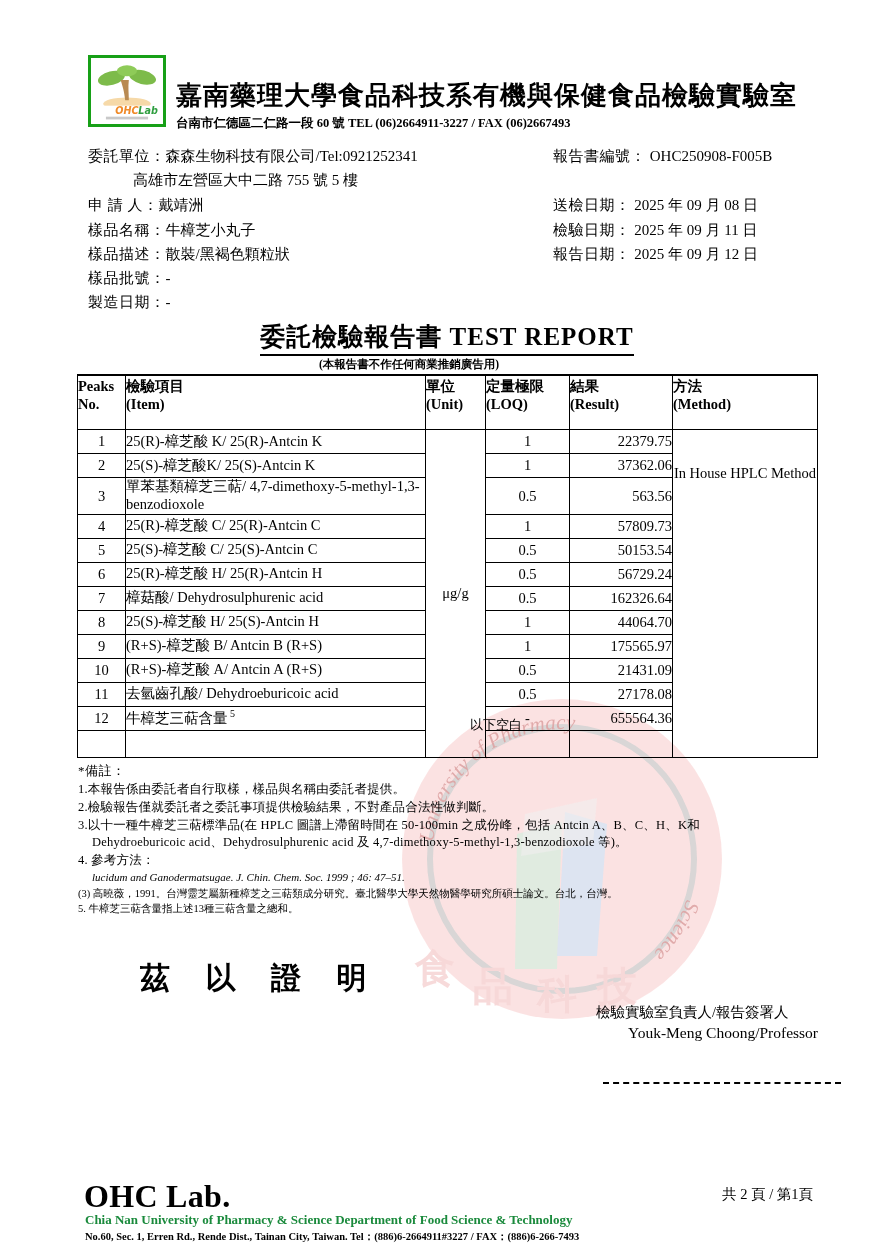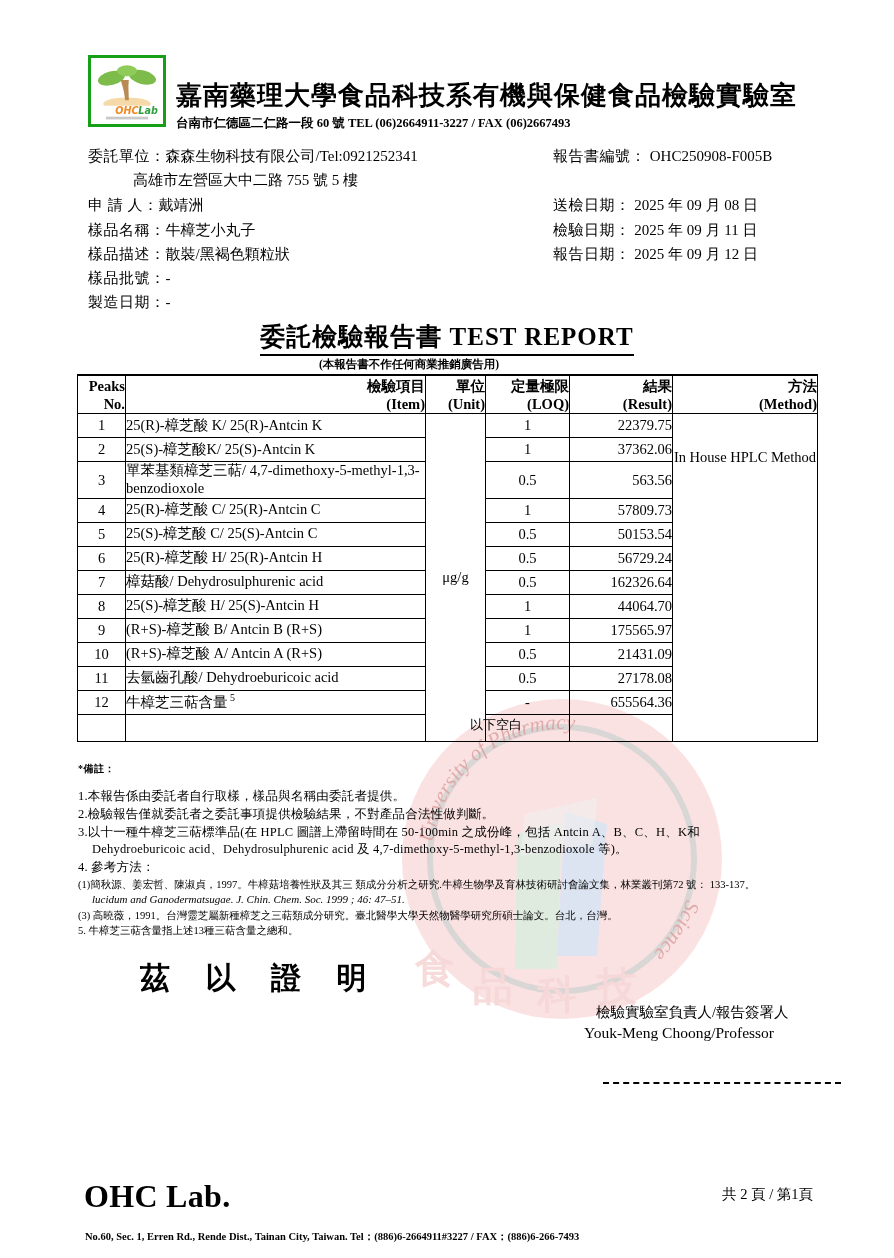--- a/index.html
+++ b/index.html
@@ -132,22 +132,22 @@
   #result-table th, #result-table td {
     border: 1px solid #000;
     padding: 0;
     font-size: 14.5px;
     vertical-align: middle;
   }
   #result-table thead th {
     border-top: 2.5px solid #000;
     border-bottom: 1.2px solid #000;
     font-weight: bold;
-    text-align: right;
-    padding: 2px 0 0 0;
+    text-align: left;
+    padding: 2px 0 16px 0;
     line-height: 1.22;
   }
   .c-no   { width: 48px; }
   .c-item { width: 300px; }
   .c-unit { width: 60px; }
   .c-loq  { width: 84px; }
   .c-res  { width: 103px; }
   .c-met  { width: 145px; }
 
   td.no   { text-align: center; height: 23px; font-size: 14.5px; }
@@ -170,24 +170,24 @@
 
   
   #notes {
     position: absolute;
     left: 78px;
     top: 762px;
     width: 800px;
     z-index: 2;
   }
   .note-head {
-    font-size: 10px;
-    font-weight: bold;
+    font-size: 13px;
+    font-weight: normal;
     letter-spacing: 0.5px;
-    margin-bottom: 12px;
+    margin-bottom: 1px;
   }
   .note-line {
     font-size: 12.5px;
     line-height: 1.42;
     letter-spacing: 0.2px;
   }
   .ref-line {
     font-size: 11px;
     line-height: 1.45;
   }
@@ -208,21 +208,21 @@
   #signer-title {
     position: absolute;
     left: 596px;
     top: 1003px;
     font-size: 14.5px;
     white-space: nowrap;
     z-index: 2;
   }
   #signer-name {
     position: absolute;
-    left: 584px;
+    left: 628px;
     top: 1024px;
     font-size: 15.5px;
     white-space: nowrap;
     z-index: 2;
   }
   #sign-dashed {
     position: absolute;
     left: 603px;
     top: 1082px;
     width: 238px;
@@ -479,28 +479,28 @@
   </table>
   <div id="table-blank-note">以下空白</div>
 
   <div id="notes">
     <div class="note-head">*備註：</div>
     <div class="note-line">1.本報告係由委託者自行取樣，樣品與名稱由委託者提供。</div>
     <div class="note-line">2.檢驗報告僅就委託者之委託事項提供檢驗結果，不對產品合法性做判斷。</div>
     <div class="note-line">3.以十一種牛樟芝三萜標準品(在 HPLC 圖譜上滯留時間在 50-100min 之成份峰，包括 Antcin A、B、C、H、K和</div>
     <div class="note-line ref-indent">Dehydroeburicoic acid、Dehydrosulphurenic acid 及 4,7-dimethoxy-5-methyl-1,3-benzodioxole 等)。</div>
     <div class="note-line">4. 參考方法：</div>
-    <div class="ref-line cjk">(1)簡秋源、姜宏哲、陳淑貞，1997。牛樟菇培養性狀及其三 類成分分析之研究.牛樟生物學及育林技術研討會論文集，林業叢刊第72 號： 133-137。</div>
     <div class="ref-line ref-indent ital">lucidum and Ganodermatsugae. J. Chin. Chem. Soc. 1999 ; 46: 47–51.</div>
     <div class="ref-line cjk">(3) 高曉薇，1991。台灣靈芝屬新種樟芝之三萜類成分研究。臺北醫學大學天然物醫學研究所碩士論文。台北，台灣。</div>
     <div class="ref-line cjk">5. 牛樟芝三萜含量指上述13種三萜含量之總和。</div>
   </div>
 
   <div id="certify">茲 以 證 明</div>
   <div id="signer-title">檢驗實驗室負責人/報告簽署人</div>
   <div id="signer-name">Youk-Meng  Choong/Professor</div>
   <div id="sign-dashed"></div>
 
   <div id="footer-name">OHC Lab.</div>
+  <div id="footer-dept">Chia Nan University of Pharmacy &amp; Science Department of Food Science &amp; Technology</div>
   <div id="footer-addr">No.60, Sec. 1, Erren Rd., Rende Dist., Tainan City, Taiwan. Tel：(886)6-2664911#3227 / FAX：(886)6-266-7493</div>
   <div id="page-count">共 2 頁 / 第1頁</div>
 
 </div>
 
 </body></html>

